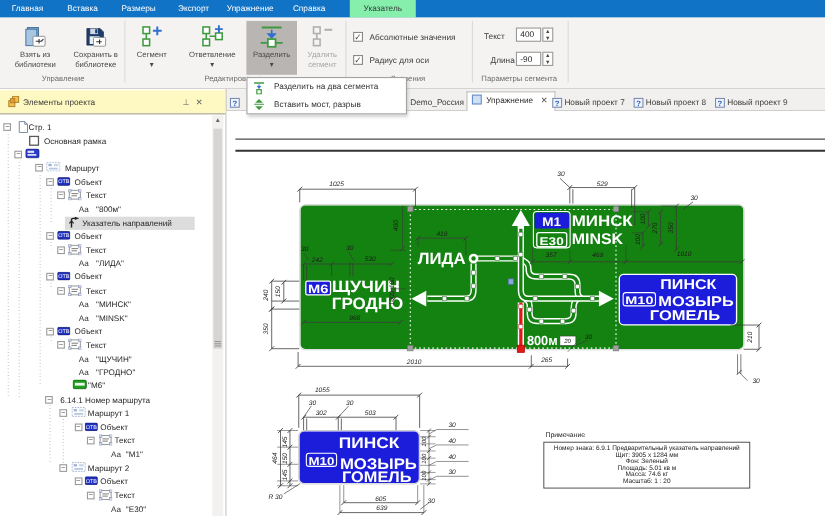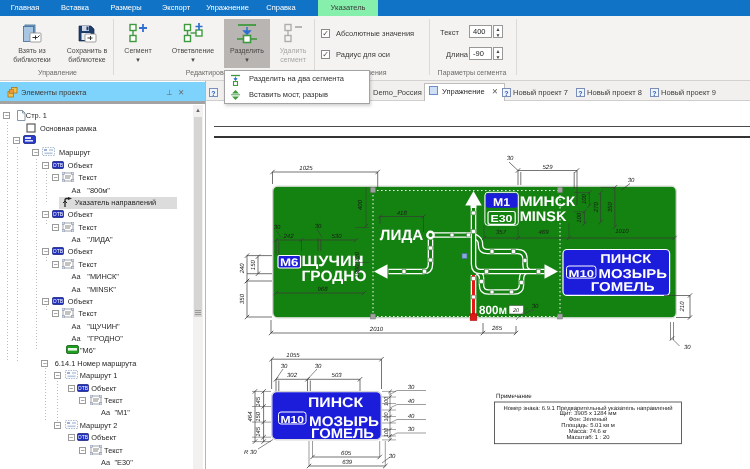--- a/index.html
+++ b/index.html
@@ -16,21 +16,21 @@
 .chk{position:absolute;width:9px;height:9px;border:1px solid #8a8886;background:#fff;font-size:8px;line-height:8px;color:#4a4947;text-align:center}
 .chklab{position:absolute;font-size:7.5px;color:#3b3a39}
 .numlab{position:absolute;font-size:7.5px;color:#3b3a39}
 .numbox{position:absolute;width:23px;height:13px;border:1px solid #9a9896;background:#fff;font-size:7.5px;color:#222;padding-left:3px;line-height:12px}
 .spin{position:absolute;width:10px;height:13px;border:1px solid #9a9896;background:#fdfdfd;font-size:5px;color:#444;text-align:center;line-height:6px}
 .tabbar{position:absolute;left:206px;top:81px;width:544px;height:20px;background:#f1f0ee;border-bottom:1px solid #d0cecc}
 .dtab{position:absolute;top:85px;height:16px;font-size:7.5px;color:#3b3a39;line-height:15px}
 .dtab .qi{display:inline-block;width:9px;height:9px;border:1px solid #7a8eb8;background:#f0f4fb;color:#2a5bb8;font-size:7px;line-height:9px;text-align:center;vertical-align:-1px;font-weight:bold}
 .atab{position:absolute;left:424px;top:83px;width:81px;height:19px;background:#fff;border:1px solid #bfbdbb;border-bottom:none;font-size:7.5px;color:#2a2a2a;line-height:16px}
 .lpanel{position:absolute;left:0;top:81px;width:206px;height:388px;background:#fff;border-right:1px solid #b8b6b4}
-.lhead{position:absolute;left:0;top:82px;width:205px;height:22px;background:#7dd3fc;border-bottom:3px solid #a3a3a3;font-size:7.5px;color:#3b3a39;line-height:22px}
+.lhead{position:absolute;left:0;top:82px;width:205px;height:22px;background:#fef9c3;border-bottom:1px solid #a3a3a3;font-size:7.5px;color:#3b3a39;line-height:22px}
 .trow{position:absolute;height:12px;font-size:7.4px;color:#1f1f1f;line-height:12px;white-space:nowrap}
 .ebox{position:absolute;width:7px;height:7px;border:1px solid #9a9a9a;background:#fff;color:#555;font-size:7px;line-height:5px;text-align:center}
 .vsb{position:absolute;left:193px;top:105px;width:10px;height:364px;background:#f2f1f0}
 .canvas{position:absolute;left:206px;top:101px;width:544px;height:368px;background:#fff}
 .ddown{position:absolute;left:224px;top:70px;width:146px;height:34px;background:#fff;border:1px solid #a3a3a3;box-shadow:1px 2px 3px rgba(0,0,0,0.18);z-index:50}
 .dditem{position:absolute;left:24px;font-size:7.5px;color:#323130;line-height:16px}
 </style></head><body>
 <div id="app">
 <div class="abs menubar"></div>
     <div class="mtab" style="left:2px;width:46px">Главная</div>

